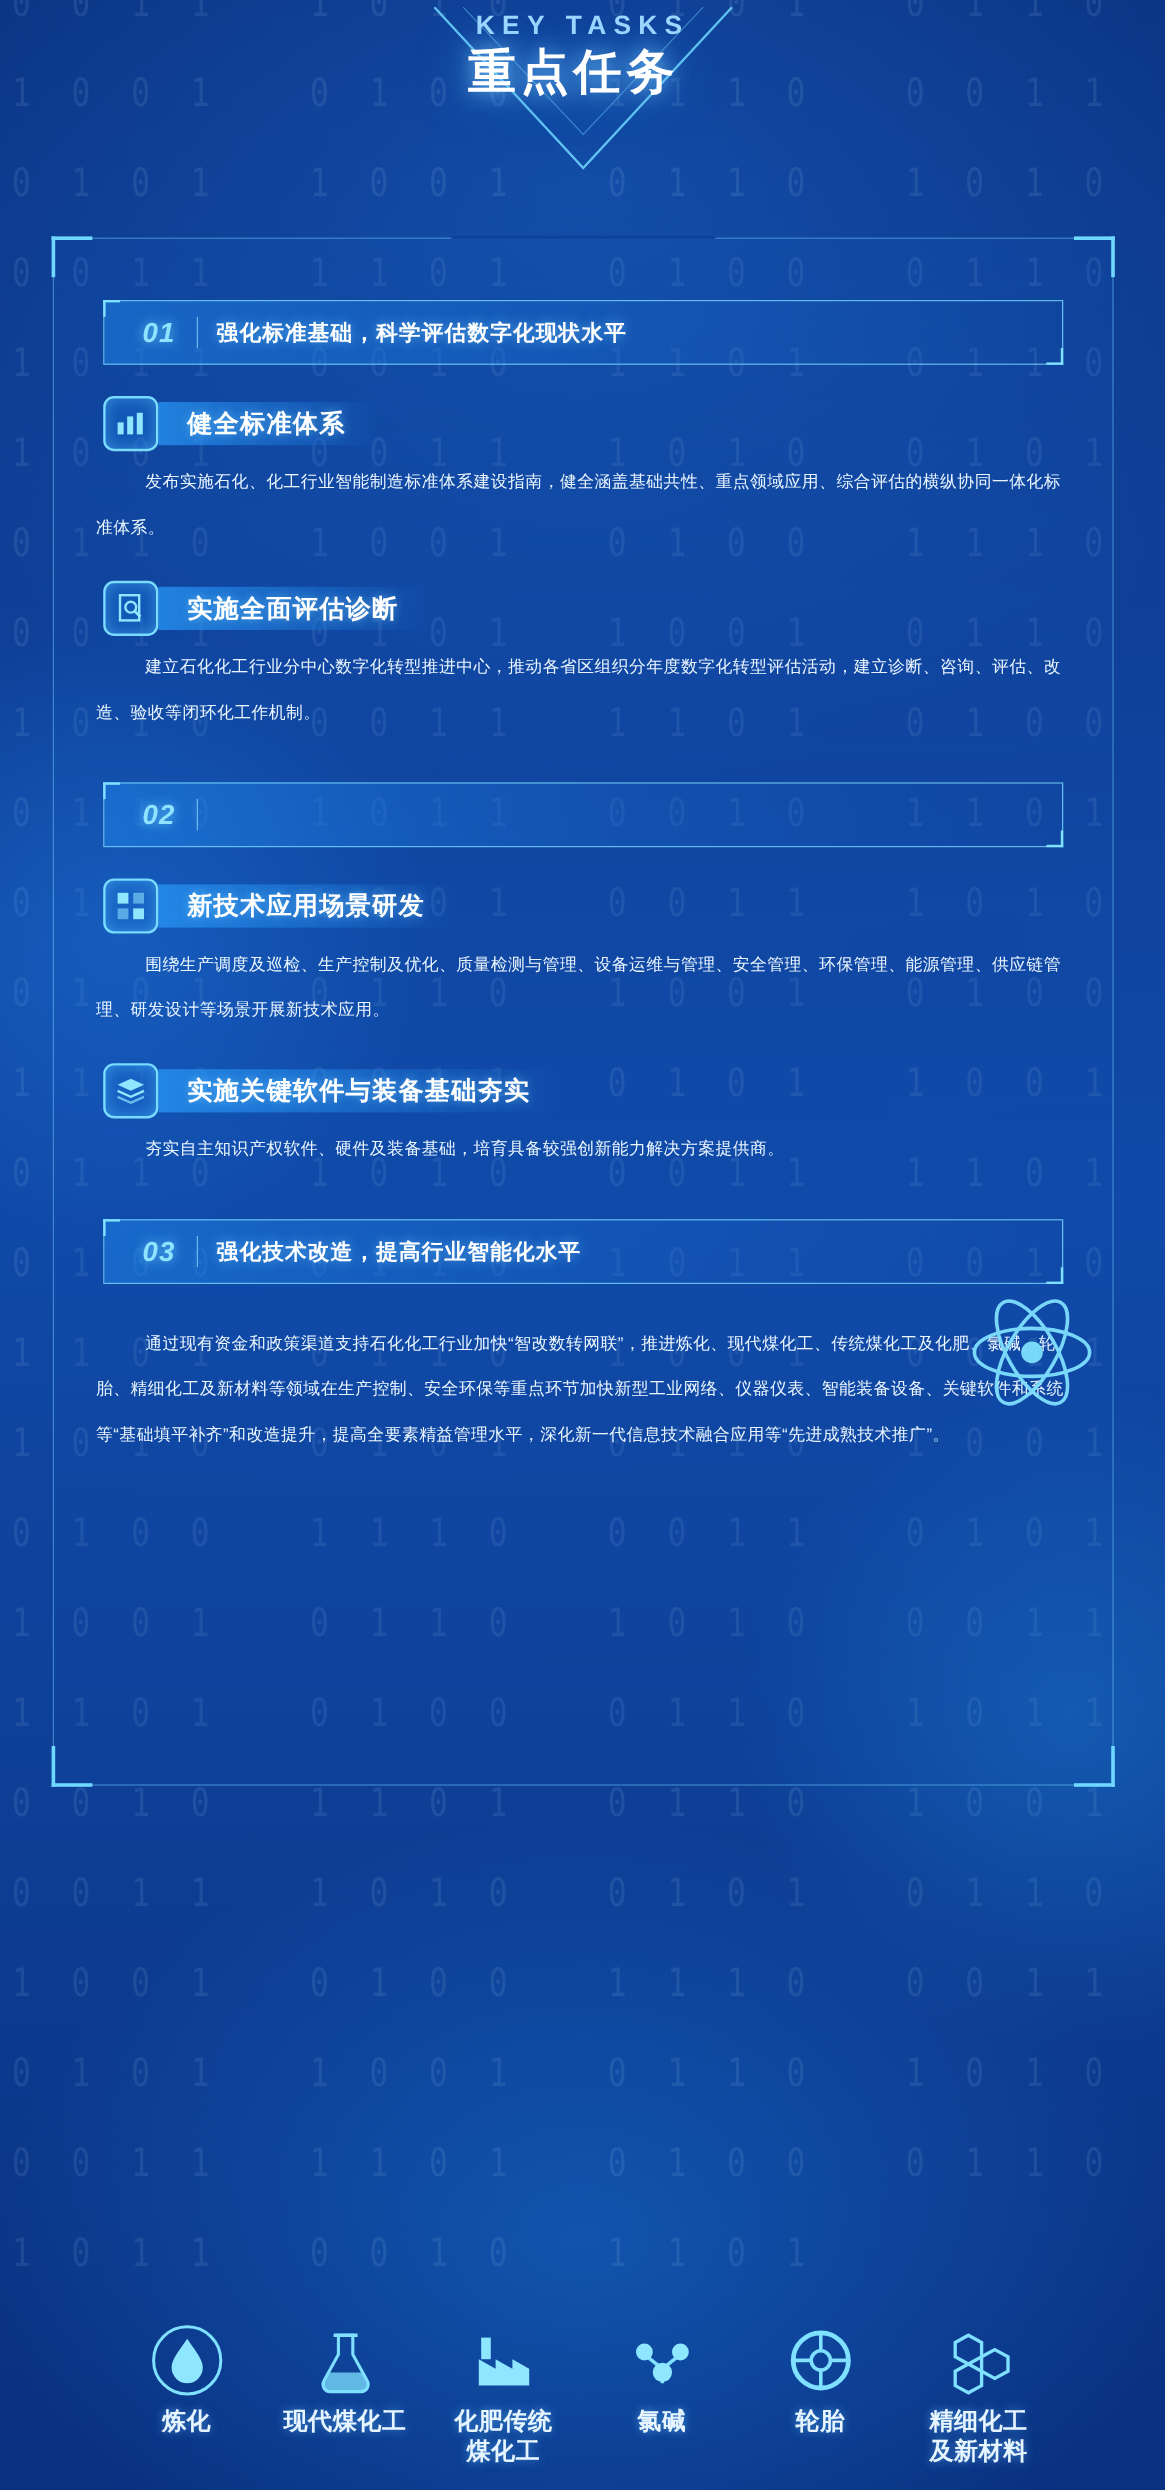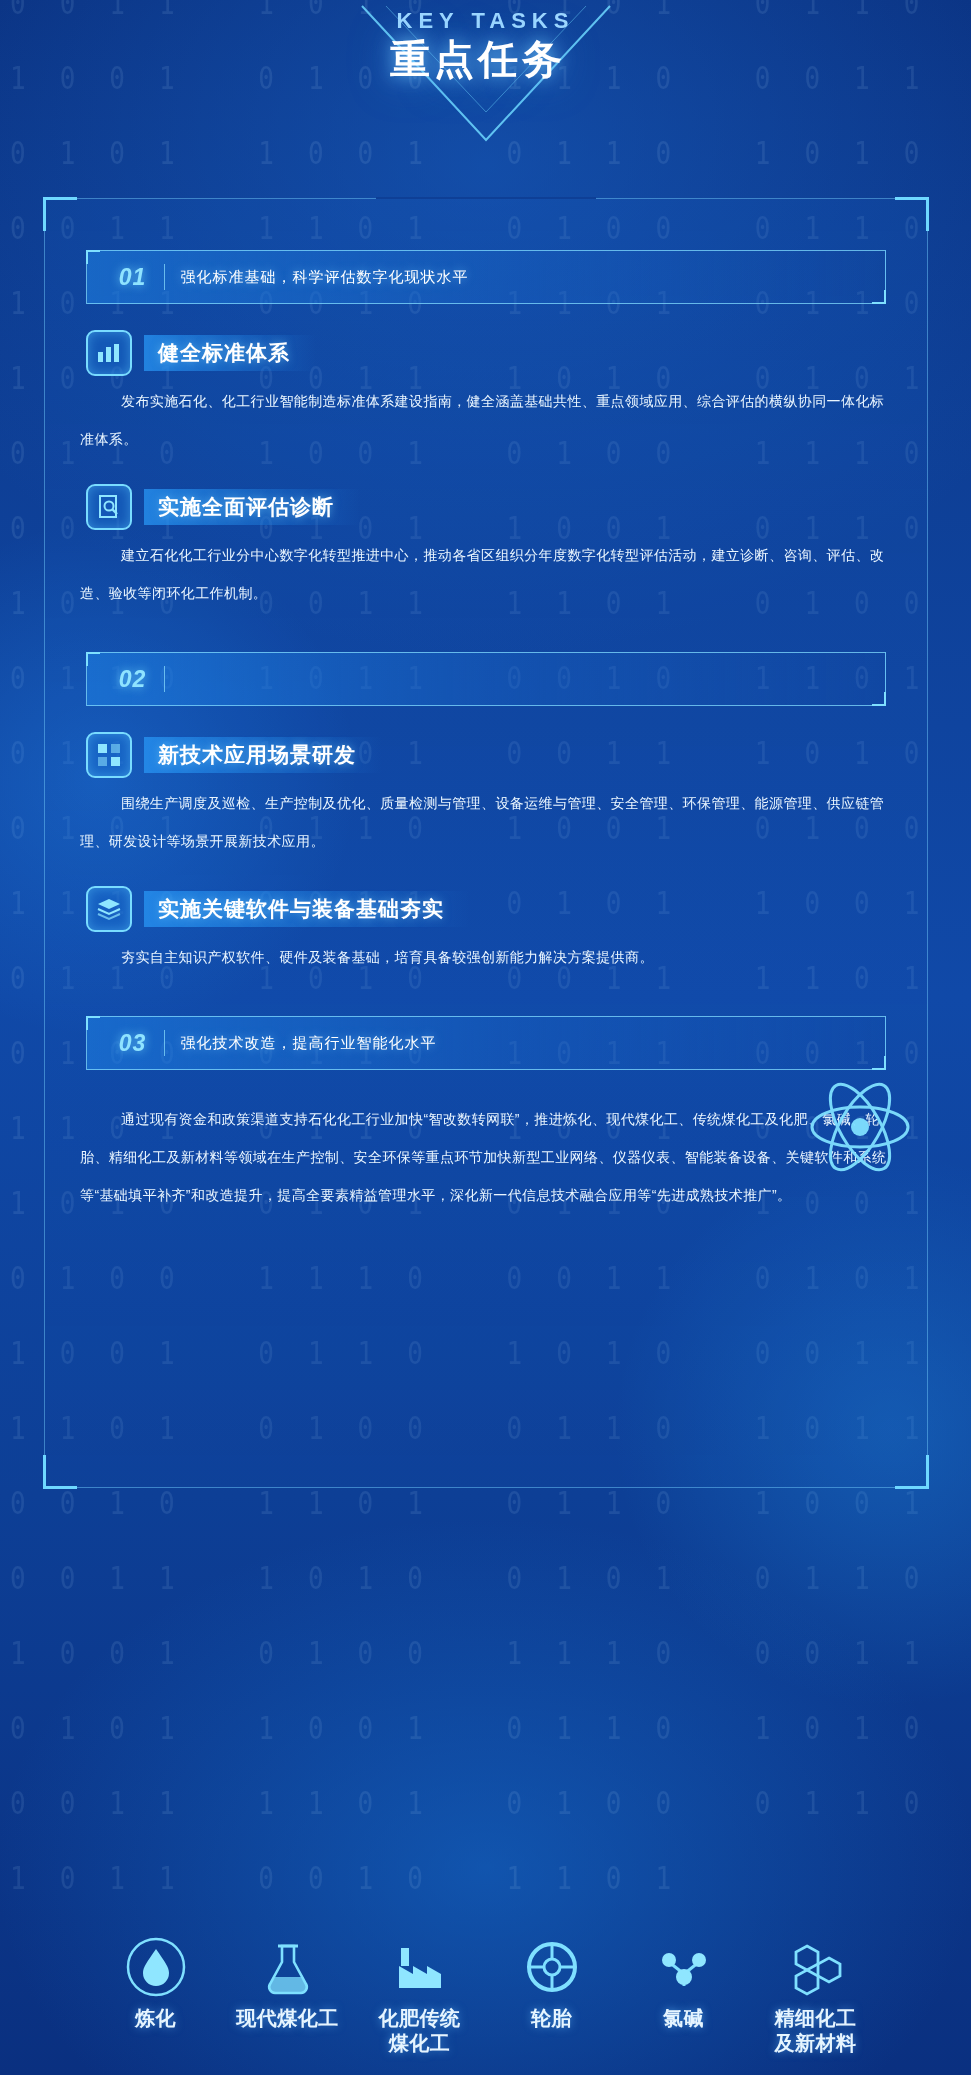--- a/index.html
+++ b/index.html
@@ -157,22 +157,22 @@
   }
   .sec-div {
     position: relative;
     width: 1px;
     height: 26px;
     background: rgba(140,225,255,0.7);
     margin-right: 16px;
   }
   .sec-title {
     position: relative;
-    font-size: 15px;
-    font-weight: normal;
+    font-size: 18px;
+    font-weight: bold;
     color: #ffffff;
     letter-spacing: 1px;
     text-shadow: 0 0 10px rgba(110,200,255,0.7);
   }
 
   
   .sub-head {
     position: relative;
     display: flex;
     align-items: center;
@@ -187,23 +187,22 @@
     border-radius: 9px;
     background: rgba(25,110,210,0.45);
     display: flex;
     align-items: center;
     justify-content: center;
     flex: none;
     box-shadow: 0 0 12px rgba(90,200,255,0.45) inset;
   }
   .sub-pill {
     position: relative;
-    margin-left: 12px;
     height: 36px;
-    padding: 0 26px 0 14px;
+    padding: 0 26px 0 24px;
     display: flex;
     align-items: center;
     font-size: 21px;
     font-weight: bold;
     color: #ffffff;
     letter-spacing: 1px;
     background: linear-gradient(90deg, rgba(40,150,245,0.75) 0%, rgba(30,120,215,0.35) 70%, rgba(25,100,190,0.0) 100%);
     text-shadow: 0 0 8px rgba(120,210,255,0.6);
   }
 
@@ -407,50 +406,50 @@
           <rect x="12" y="12" width="8" height="18" fill="#8fe6ff"></rect>
         </svg>
       </div>
       <div class="f-label" style="white-space:pre-line">化肥传统
 煤化工</div>
     </div>
 
     <div class="f-item">
       <div class="f-ico">
         <svg width="62" height="62" viewBox="0 0 62 62">
+          <line x1="16" y1="26" x2="31" y2="38" stroke="#7fe0ff" stroke-width="3"></line>
+          <line x1="46" y1="26" x2="31" y2="38" stroke="#7fe0ff" stroke-width="3"></line>
+          <line x1="31" y1="38" x2="31" y2="50" stroke="#7fe0ff" stroke-width="3"></line>
+          <circle cx="16" cy="24" r="7" fill="#8fe6ff"></circle>
+          <circle cx="46" cy="24" r="7" fill="#8fe6ff"></circle>
+          <circle cx="31" cy="41" r="8" fill="#8fe6ff"></circle>
+        </svg>
+      </div>
+      <div class="f-label">氯碱</div>
+    </div>
+
+    <div class="f-item">
+      <div class="f-ico">
+        <svg width="62" height="62" viewBox="0 0 62 62">
           <circle cx="31" cy="31" r="23" fill="none" stroke="#7fe0ff" stroke-width="4"></circle>
           <circle cx="31" cy="31" r="8" fill="none" stroke="#7fe0ff" stroke-width="3"></circle>
           <g stroke="#7fe0ff" stroke-width="3">
             <line x1="31" y1="8" x2="31" y2="23"></line>
             <line x1="31" y1="39" x2="31" y2="54"></line>
             <line x1="8" y1="31" x2="23" y2="31"></line>
             <line x1="39" y1="31" x2="54" y2="31"></line>
           </g>
         </svg>
       </div>
       <div class="f-label">轮胎</div>
     </div>
 
     <div class="f-item">
       <div class="f-ico">
         <svg width="62" height="62" viewBox="0 0 62 62">
-          <line x1="16" y1="26" x2="31" y2="38" stroke="#7fe0ff" stroke-width="3"></line>
-          <line x1="46" y1="26" x2="31" y2="38" stroke="#7fe0ff" stroke-width="3"></line>
-          <line x1="31" y1="38" x2="31" y2="50" stroke="#7fe0ff" stroke-width="3"></line>
-          <circle cx="16" cy="24" r="7" fill="#8fe6ff"></circle>
-          <circle cx="46" cy="24" r="7" fill="#8fe6ff"></circle>
-          <circle cx="31" cy="41" r="8" fill="#8fe6ff"></circle>
-        </svg>
-      </div>
-      <div class="f-label">氯碱</div>
-    </div>
-
-    <div class="f-item">
-      <div class="f-ico">
-        <svg width="62" height="62" viewBox="0 0 62 62">
           <g fill="none" stroke="#7fe0ff" stroke-width="2.8">
             <polygon points="22,10 33,16 33,28 22,34 11,28 11,16"></polygon>
             <polygon points="44,22 55,28 55,40 44,46 33,40 33,28"></polygon>
             <polygon points="22,34 33,40 33,52 22,58 11,52 11,40"></polygon>
           </g>
         </svg>
       </div>
       <div class="f-label" style="white-space:pre-line">精细化工
 及新材料</div>
     </div>

